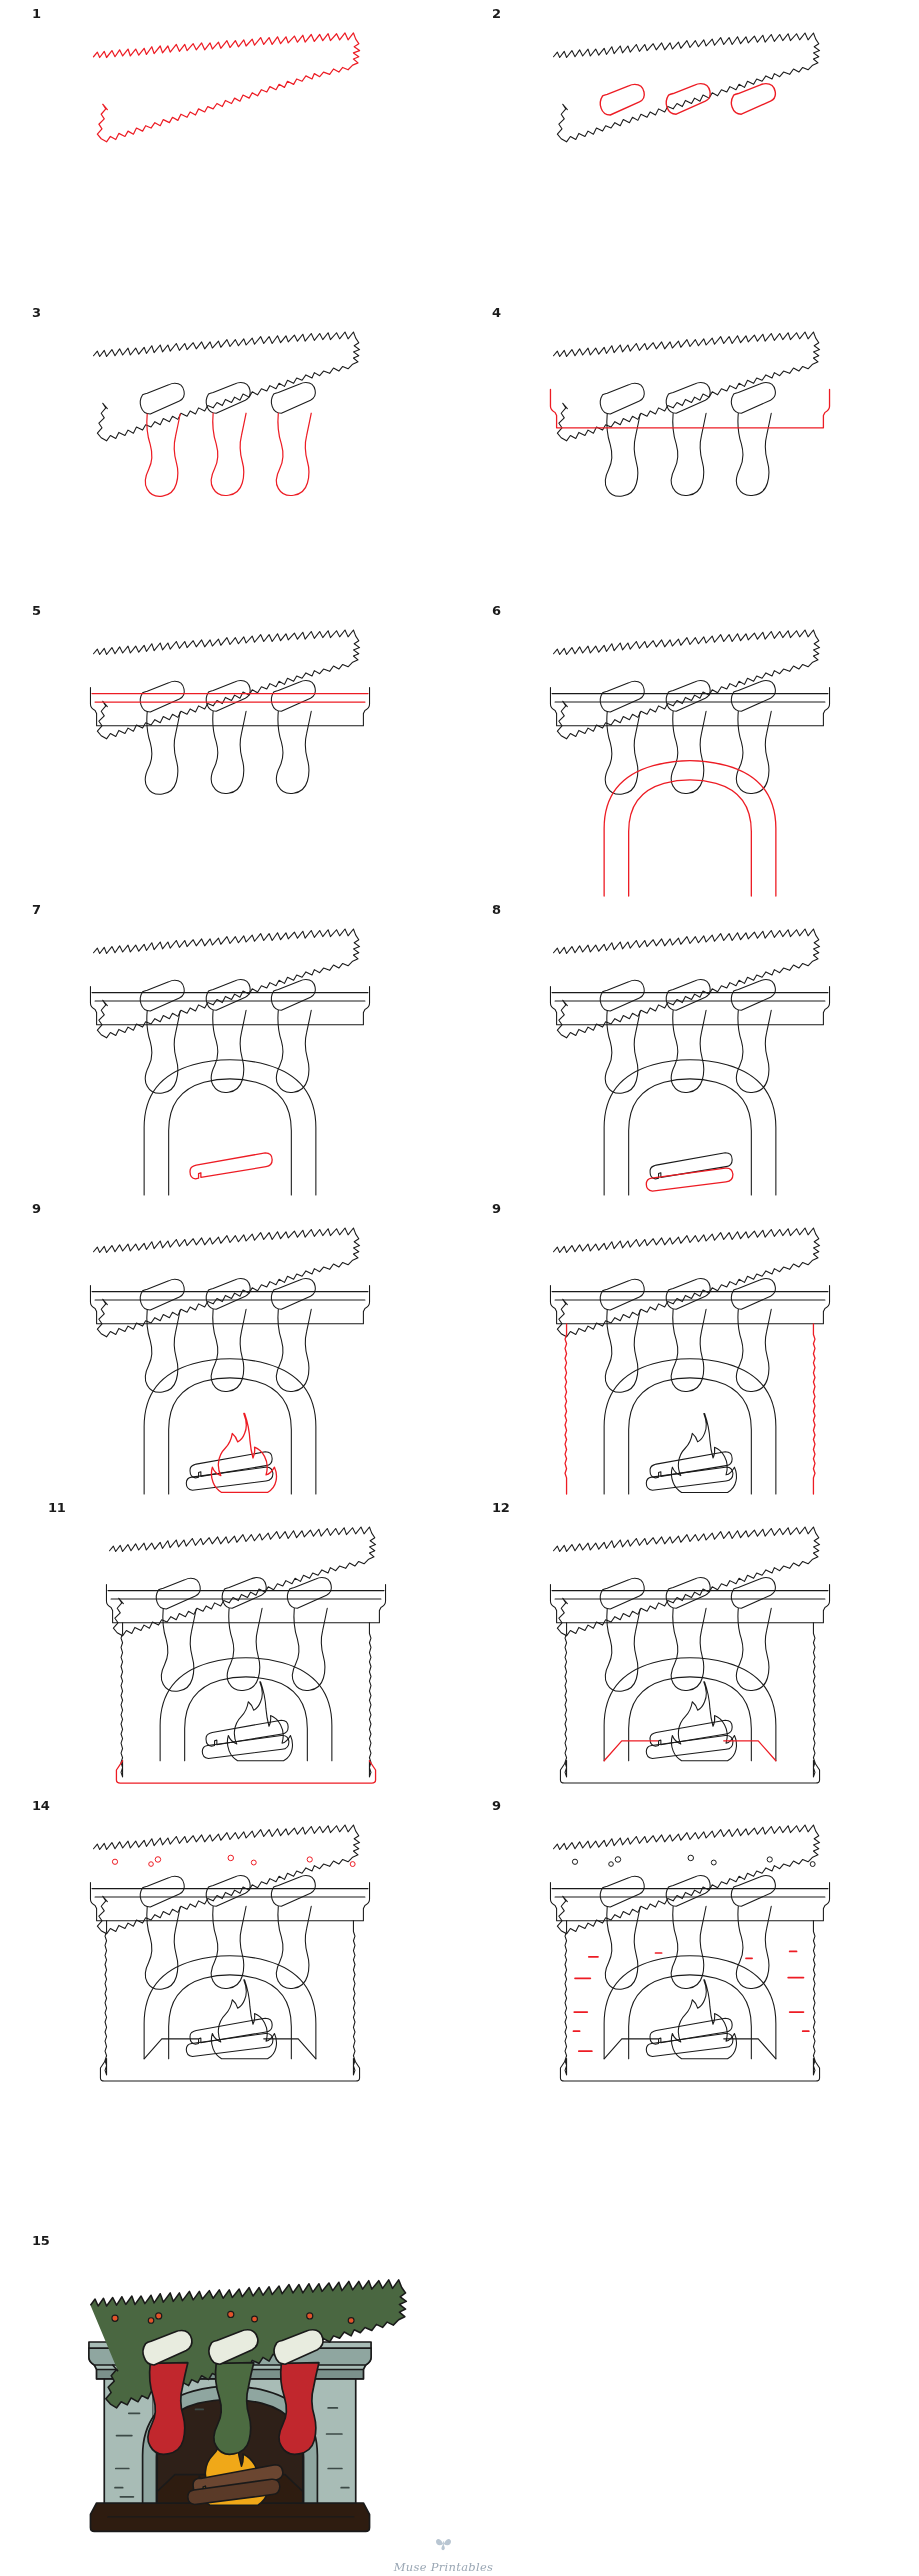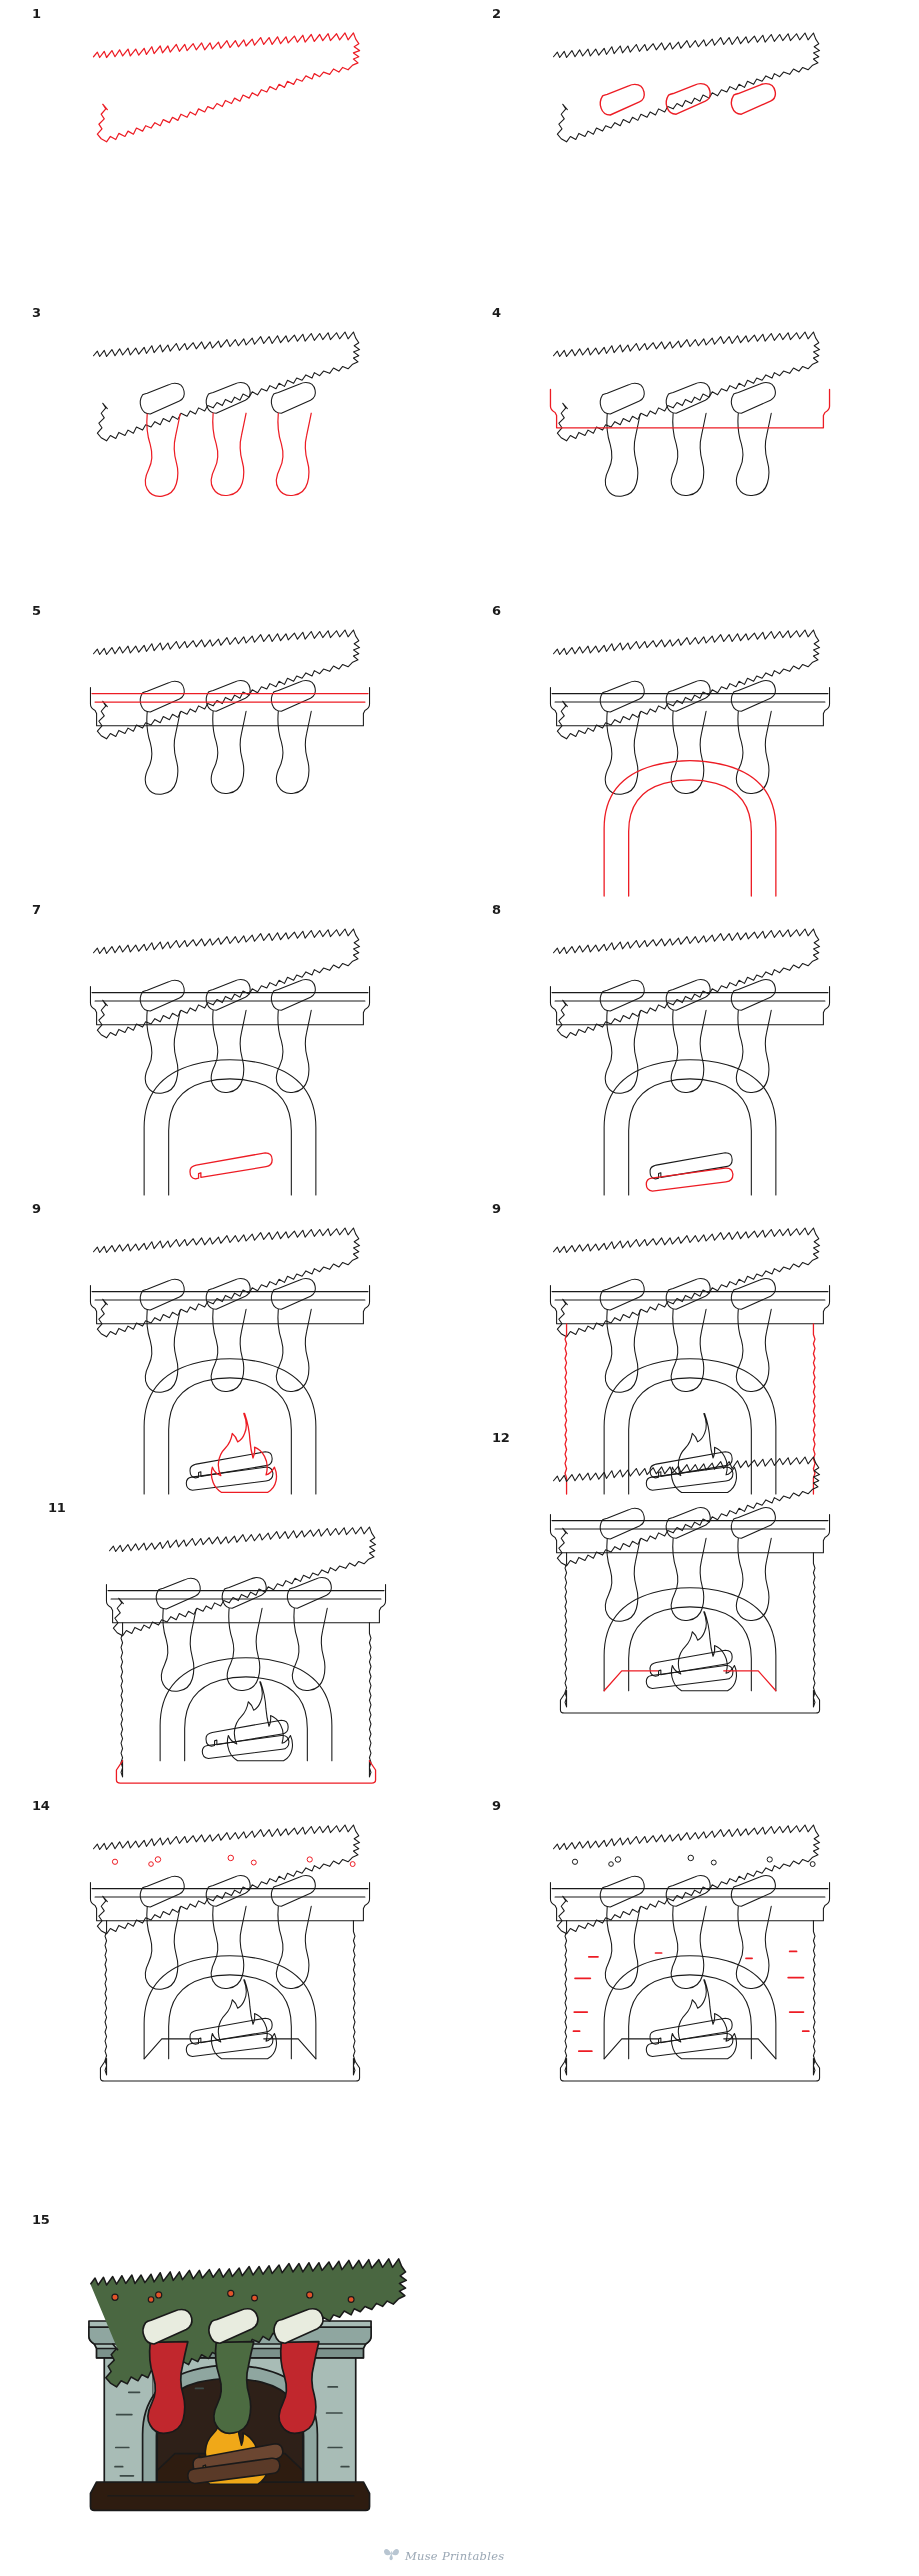--- a/index.html
+++ b/index.html
@@ -40,32 +40,33 @@
   .art {
     position: absolute;
     left: 0;
     top: 0;
     width: 460px;
     height: 299px;
   }
   .art svg { display: block; width: 100%; height: 100%; overflow: visible; }
 
   
-  .cell.final { width: 460px; height: 322px; }
+  .cell.final { width: 460px; height: 322px; margin-top: 21px; }
 
   .watermark {
     position: absolute;
     left: 0;
     top: 2535px;
     width: 887px;
     height: 41px;
     display: flex;
     align-items: center;
     justify-content: center;
     gap: 5.4px;
+    flex-direction: column;
   }
   .wm-text {
     font-family: "DejaVu Serif", serif;
     font-style: italic;
     font-size: 11.5px;
     color: #9aa7b4;
     letter-spacing: 0.3px;
     user-select: none;
   }
   .wm-logo { display: block; }
@@ -319,21 +320,21 @@
             <path d="M278 149 q-2 22 4 40 q5 18 -2 32 q-8 16 -2 26 q6 11 20 9 q14 -2 18 -16 q4 -14 0 -28 q-5 -18 -1 -34 q3 -14 6 -29"></path>
             <path d="M363 149 q-2 22 4 40 q5 18 -2 32 q-8 16 -2 26 q6 11 20 9 q14 -2 18 -16 q4 -14 0 -28 q-5 -18 -1 -34 q3 -14 6 -29"></path>
           </g>
           <g fill="none" stroke="#ed1c24" stroke-width="1.7" stroke-linejoin="round" stroke-linecap="round">
             <path d="M139 348 L131 360 L131 373 Q131 377 136 377 L464 377 Q469 377 469 373 L469 360 L461 348"></path>
           </g>
         </svg>
       </div>
     </div>
 
-    <div class="cell" style="left:460px; top:1424px;">
+    <div class="cell" style="left:460px; top:1494px;">
       <div class="step-num">12</div>
       <div class="art">
         <svg viewBox="0 0 600 390">
           <g fill="none" stroke="#1a1a1a" stroke-width="1.4" stroke-linejoin="round" stroke-linecap="round">
             <path d="M122 74 l5-6 3 7 6-8 3 8 7-9 4 8 6-9 4 8 7-9 3 9 7-9 4 8 7-9 3 8 7-10 3 9 8-10 3 9 7-9 3 8 8-10 4 9 7-9 3 8 8-9 4 8 7-9 4 9 7-9 3 8 8-9 3 8 8-10 4 9 7-9 4 8 7-9 3 8 8-9 3 8 8-10 4 9 7-9 4 9 7-10 4 9 7-9 3 8 8-9 4 8 7-9 3 9 8-10 4 9 7-9 4 8 7-9 3 9 8-9 4 8 7-9 4 9 7-9 3 8 4 6 -6 4 7 5 -8 3 7 5 -7 3 6 5 -7 3 -6 6 -7 -3 -5 6 -7 -4 -5 7 -8 -3 -5 6 -7 -4 -3 7 -8 -4 -5 7 -7 -3 -4 7 -8 -4 -4 8 -7 -4 -4 7 -8 -4 -4 7 -7 -3 -5 8 -7 -4 -4 7 -8 -4 -4 8 -7 -4 -4 7 -8 -4 -4 8 -7 -4 -5 7 -7 -3 -4 7 -8 -4 -4 8 -7 -4 -4 7 -8 -4 -4 8 -7 -4 -4 7 -8 -4 -4 8 -7 -4 -5 7 -7 -3 -4 7 -8 -4 -4 8 -7 -4 -4 7 -8 -4 -4 8 -7 -4 -5 7 -7 -4 -5 -6 6 -7 -4 -6 7 -7 -4 -6 6 -7 -4 -6 6 7 -6 Z"></path>
             <path d="M118 118 L118 140 Q118 145 124 148 L126 152 L126 168 L474 168 L474 152 L476 148 Q482 145 482 140 L482 118"></path>
             <path d="M120 126 L480 126"></path>
             <path d="M124 137 L476 137"></path>
             <path d="M139 168 l0 14 l-2 6 l2 6 l-2 6 l2 7 l-2 6 l2 6 l-2 6 l2 7 l-2 6 l2 6 l-2 6 l2 7 l-2 6 l2 6 l-2 6 l2 7 l-2 6 l2 6 l-2 6 l2 7 l-2 6 l2 6 l-2 6 l2 7 l-2 6 l2 6 l-2 6 l2 7 l-2 6 l2 6 L139 348"></path>
             <path d="M461 168 l0 14 l2 6 l-2 6 l2 6 l-2 7 l2 6 l-2 6 l2 6 l-2 7 l2 6 l-2 6 l2 6 l-2 7 l2 6 l-2 6 l2 6 l-2 7 l2 6 l-2 6 l2 6 l-2 7 l2 6 l-2 6 l2 6 l-2 7 l2 6 l-2 6 l2 6 l-2 7 l2 6 l-2 6 L461 348"></path>

